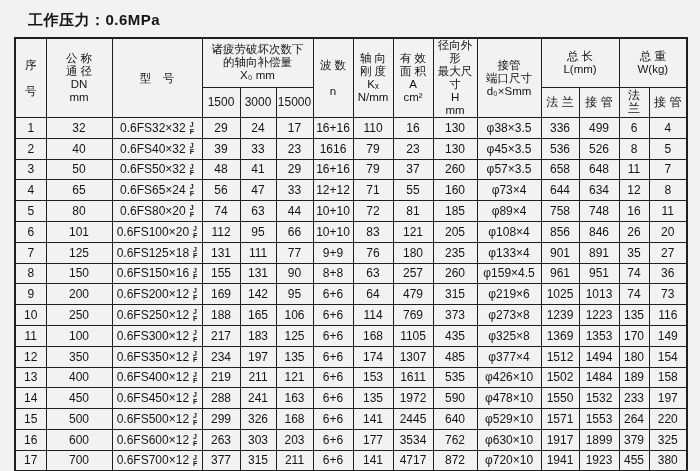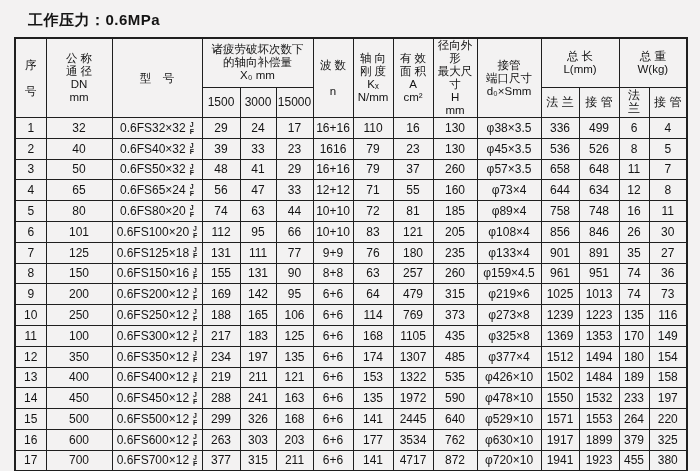--- a/index.html
+++ b/index.html
@@ -260,21 +260,21 @@
         <td>95</td>
         <td>66</td>
         <td>10+10</td>
         <td>83</td>
         <td>121</td>
         <td>205</td>
         <td>φ108×4</td>
         <td>856</td>
         <td>846</td>
         <td>26</td>
-        <td>30</td>
+        <td>20</td>
       </tr>
       <tr>
         <td>7</td>
         <td>125</td>
         <td class="model-cell"><span>0.6FS125×18</span><span class="jf">
             <span>J</span>
             <span>F</span>
           </span></td>
         <td>131</td>
         <td>111</td>
@@ -394,21 +394,21 @@
         <td>400</td>
         <td class="model-cell"><span>0.6FS400×12</span><span class="jf">
             <span>J</span>
             <span>F</span>
           </span></td>
         <td>219</td>
         <td>211</td>
         <td>121</td>
         <td>6+6</td>
         <td>153</td>
-        <td>1322</td>
+        <td>1611</td>
         <td>535</td>
         <td>φ426×10</td>
         <td>1502</td>
         <td>1484</td>
         <td>189</td>
         <td>158</td>
       </tr>
       <tr>
         <td>14</td>
         <td>450</td>

